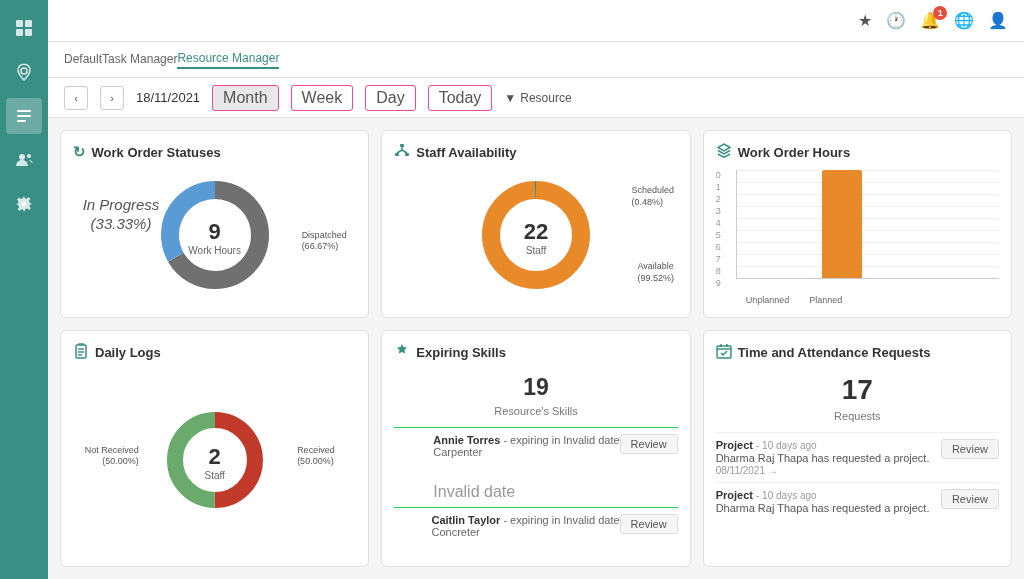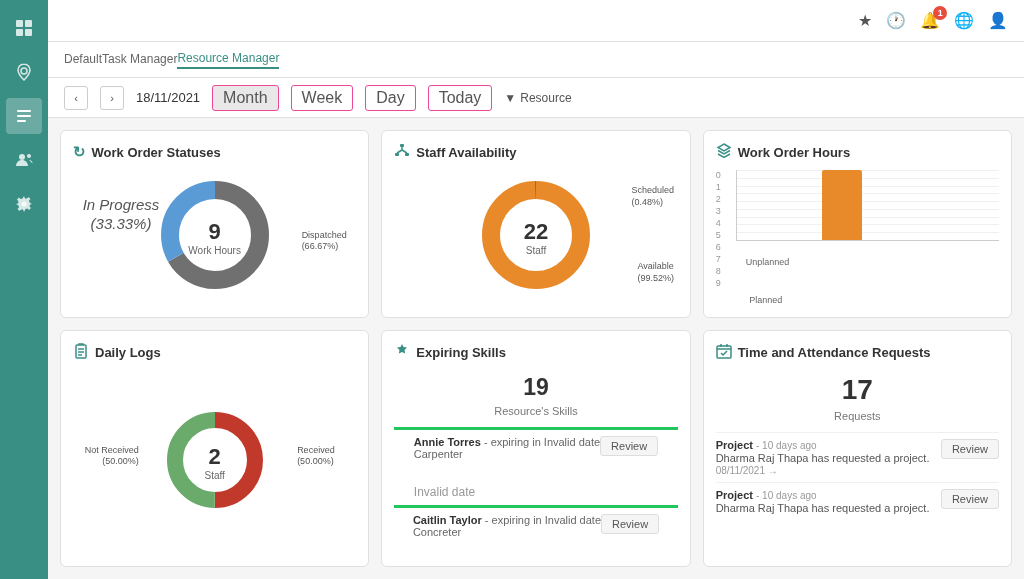--- a/index.html
+++ b/index.html
@@ -137,25 +137,25 @@
       top: 0; left: 0; right: 0;
       height: 100%;
       background: repeating-linear-gradient(to bottom, #f0f0f0 0px, #f0f0f0 1px, transparent 1px, transparent calc(100%/9));
     }
 
     
     .skills-count { text-align: center; margin: 4px 0 8px; }
     .skills-count .big-num { font-size: 23px; font-weight: bold; color: #333; display: block; }
     .skills-count .sub { font-size: 11px; color: #777; }
 
-    .skill-item { border-top: 3px solid #22c55e; padding: 6px 0; display: flex; justify-content: center; align-items: flex-start; }
+    .skill-item { border-top: 1px solid #22c55e; padding: 6px 0; display: flex; justify-content: flex-end; align-items: flex-start; }
     .skill-info { font-size: 11px; }
     .skill-name { font-weight: 600; color: #333; }
     .skill-role { color: #666; }
-    .skill-date { color: #999; font-size: 12px; margin-top: 25px; }
+    .skill-date { color: #999; font-size: 16px; margin-top: 25px; }
     .review-btn { background: #f5f5f5; border: 1px solid #ddd; border-radius: 3px; padding: 3px 10px; font-size: 11px; color: #555; cursor: pointer; white-space: nowrap; }
 
     
     .request-count { text-align: center; margin: 4px 0 8px; }
     .request-count .big-num { font-size: 28px; font-weight: bold; color: #333; display: block; }
     .request-count .sub { font-size: 11px; color: #777; }
 
     .request-item { border-top: 1px solid #f0f0f0; padding: 6px 0; display: flex; justify-content: space-between; align-items: flex-start; }
     .request-info { font-size: 11px; }
     .request-type { font-weight: 600; color: #333; }
@@ -338,21 +338,21 @@
             <div class="bars-area" style="height: 160px; align-items: flex-end; padding-bottom:0;">
 
               <div class="bar-group" style="justify-content:flex-end; height:100%;">
                 <div class="bar" style="height:0%; background:#e8892a; width:40px;"></div>
               </div>
 
               <div class="bar-group" style="justify-content:flex-end; height:100%; position:relative; z-index:1;">
                 <div class="bar" style="height:100%; background:#e8892a; width:40px;"></div>
               </div>
             </div>
-            <div style="display:flex; gap:28px; padding:0 10px; margin-top:16px;flex-direction:column;">
+            <div style="display:flex; gap:20px; padding:0 10px; margin-top:16px;">
               <div style="width:40px; font-size:9px; color:#666; text-align:center;">Unplanned</div>
               <div style="width:40px; font-size:9px; color:#666; text-align:center;">Planned</div>
             </div>
           </div>
         </div>
       </div>
     </div>
 
     <div class="card">
       <div class="card-title">

